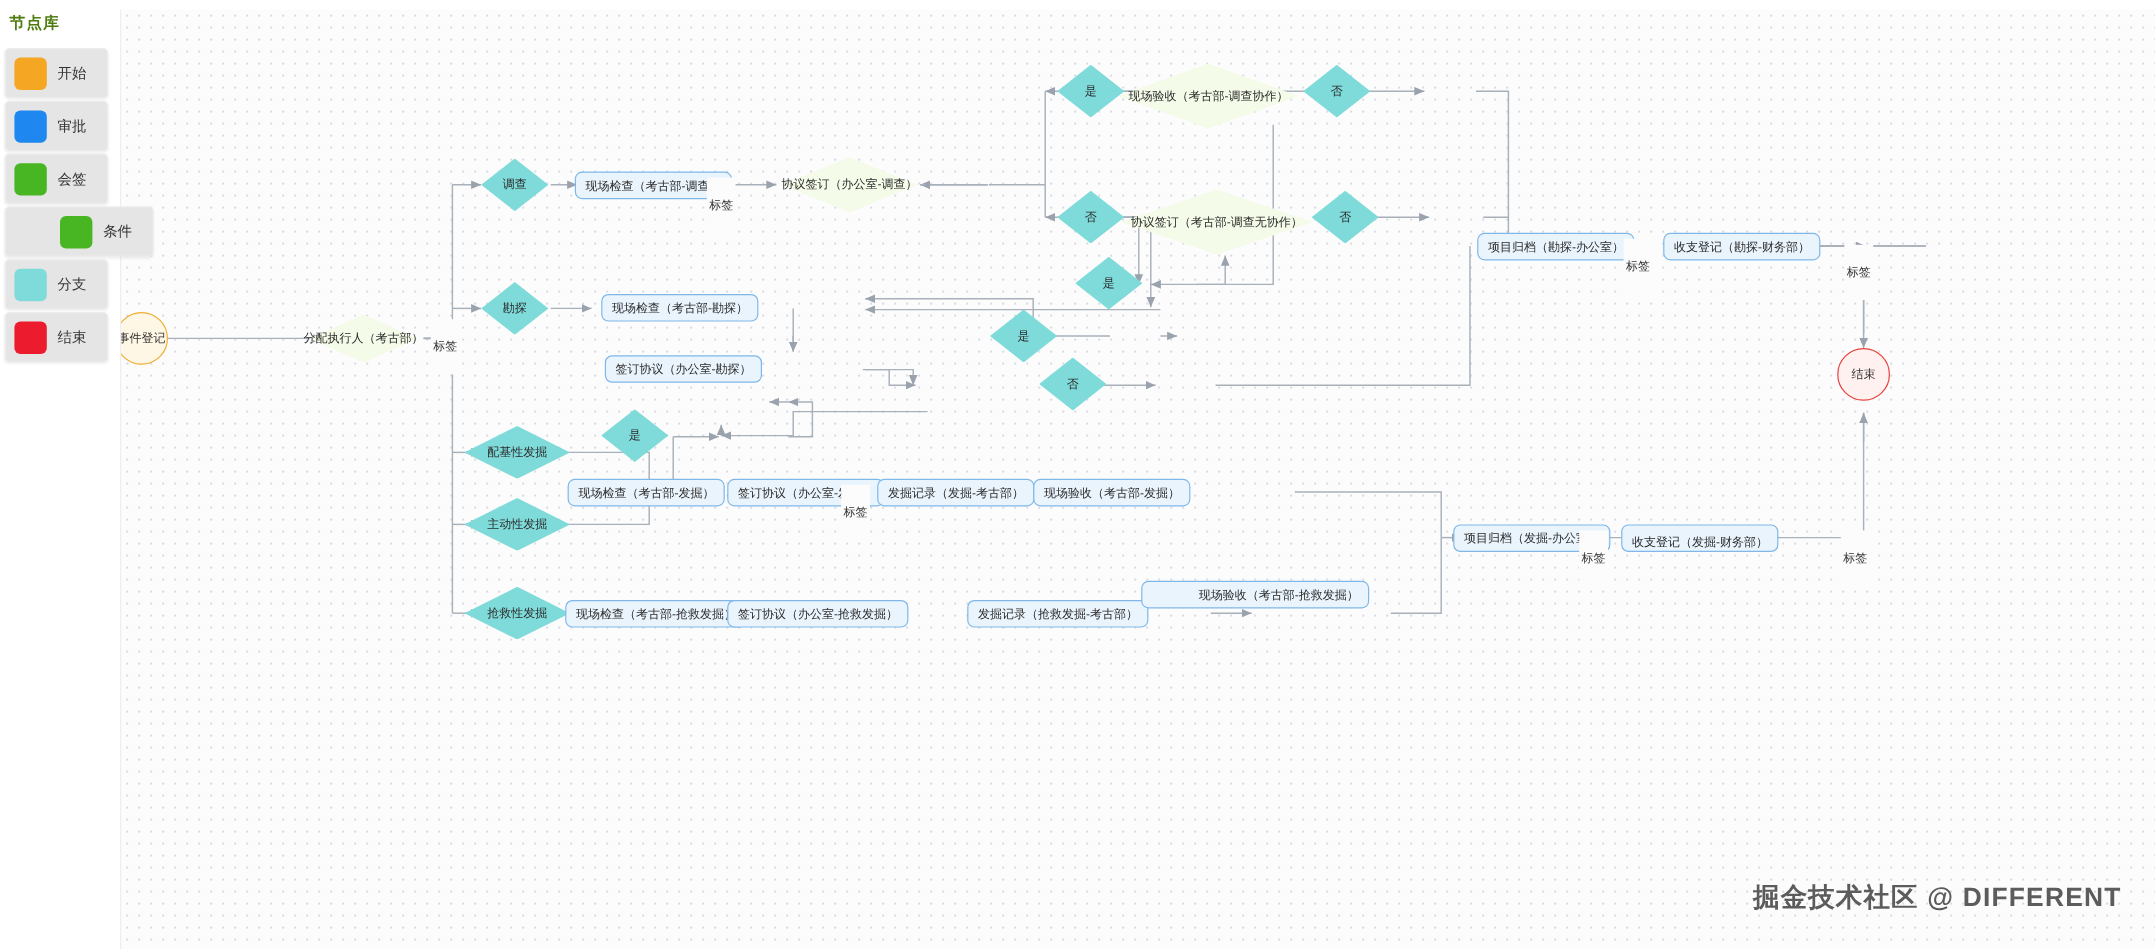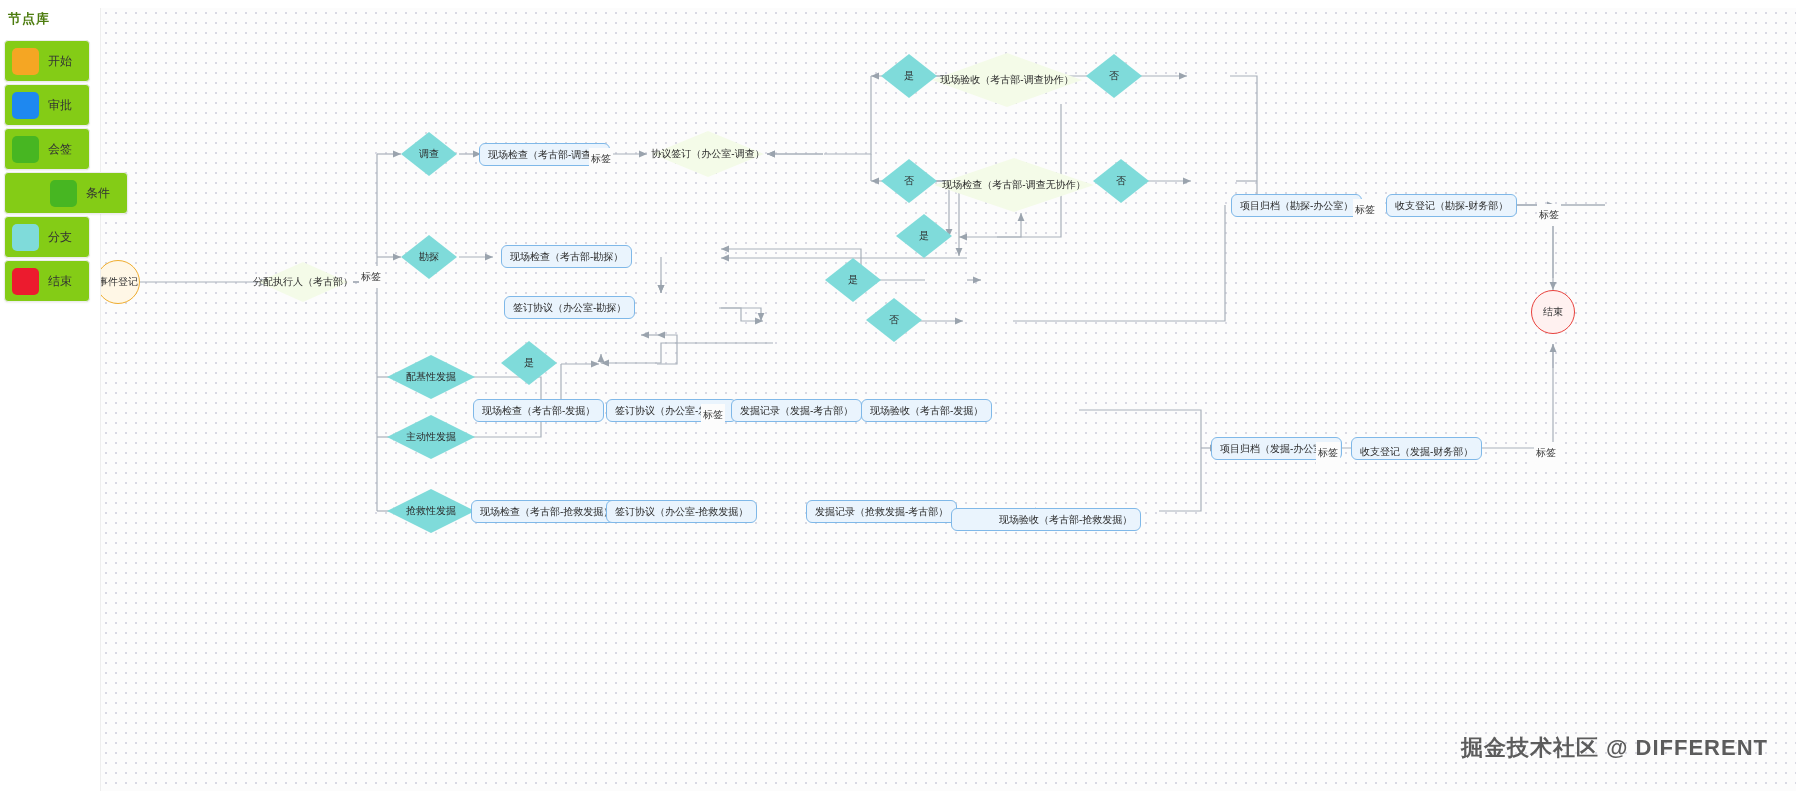--- a/index.html
+++ b/index.html
@@ -13,21 +13,21 @@
   #palette{
     position:absolute;left:0;top:0;width:100px;height:791px;
     background:#ffffff;z-index:30;
   }
   #palette-title{
     position:absolute;left:8px;top:10px;
     font-size:13px;font-weight:bold;color:#4d7c0f;letter-spacing:1px;
   }
   .pal-item{
     position:absolute;left:4px;width:84px;height:40px;
-    background:#84cc16;border:1px solid #ececec;border-radius:4px;
+    background:#e5e5e5;border:1px solid #ececec;border-radius:4px;
     box-shadow:0 1px 2px rgba(0,0,0,.06);
     display:flex;align-items:center;
   }
   .pal-swatch{
     width:27px;height:27px;border-radius:5px;margin-left:7px;flex:0 0 auto;
   }
   .pal-label{
     font-size:12px;color:#333;margin-left:9px;
   }
   
@@ -74,21 +74,21 @@
   
   .circle{
     width:44px;height:44px;border-radius:50%;
     display:flex;align-items:center;justify-content:center;
     font-size:10px;position:absolute;z-index:6;box-sizing:border-box;
   }
   .circle.start{background:#fff7e6;border:1.5px solid #f0ad2e;color:#333;}
   .circle.end{background:#fff1f0;border:1.5px solid #e8413c;color:#333;}
   .elabel{
     position:absolute;font-size:10px;color:#333;background:#fcfcfc;
-    padding:4px 2px;z-index:7;white-space:nowrap;
+    padding:16px 2px;z-index:7;white-space:nowrap;
   }
   #watermark{
     position:absolute;right:28px;bottom:28px;
     font-size:22px;color:#5c5c5c;font-weight:bold;letter-spacing:1px;
     z-index:20;
   }
 </style>
 </head>
 <body>
 
@@ -351,21 +351,21 @@
   <div class="node branch" style="left:780px;top:151px;">
       <span>否</span>
     </div>
 
   <div class="cond-wrap" style="left:826px;top:44px;width:160px;height:56px;">
     <div class="cond-diamond" style="width:150px;height:54px;margin:-27px 0 0 -75px;transform:none;clip-path:polygon(50% 0,100% 50%,50% 100%,0 50%);border:none;background:#f4fbe8;"></div>
     <div class="cond-text">现场验收（考古部-调查协作）</div>
   </div>
   <div class="cond-wrap" style="left:828px;top:149px;width:170px;height:56px;">
     <div class="cond-diamond" style="width:160px;height:54px;margin:-27px 0 0 -80px;transform:none;clip-path:polygon(50% 0,100% 50%,50% 100%,0 50%);border:none;background:#f4fbe8;"></div>
-    <div class="cond-text">现场检查（考古部-调查无协作）</div>
+    <div class="cond-text">协议签订（考古部-调查无协作）</div>
   </div>
 
   <div class="node branch" style="left:985px;top:46px;">
       <span>否</span>
     </div>
   <div class="node branch" style="left:992px;top:151px;">
       <span>否</span>
     </div>
   <div class="node branch" style="left:795px;top:206px;">
       <span>是</span>
@@ -403,21 +403,21 @@
 
   <div class="node task" style="left:370px;top:492px;">
       <span>现场检查（考古部-抢救发掘）</span>
     </div>
   <div class="node task" style="left:505px;top:492px;text-align:right;">
       <span>签订协议（办公室-抢救发掘）</span>
     </div>
   <div class="node task" style="left:705px;top:492px;">
       <span>发掘记录（抢救发掘-考古部）</span>
     </div>
-  <div class="node task" style="left:850px;top:500px;padding-left:47px;">
+  <div class="node task" style="left:850px;top:476px;padding-left:47px;">
       <span>现场验收（考古部-抢救发掘）</span>
     </div>
 
   <div class="node task" style="left:1130px;top:186px;">
       <span>项目归档（勘探-办公室）</span>
     </div>
   <div class="elabel" style="left:1252px;top:191px;">标签</div>
   <div class="node task" style="left:1285px;top:186px;">
       <span>收支登记（勘探-财务部）</span>
     </div>

